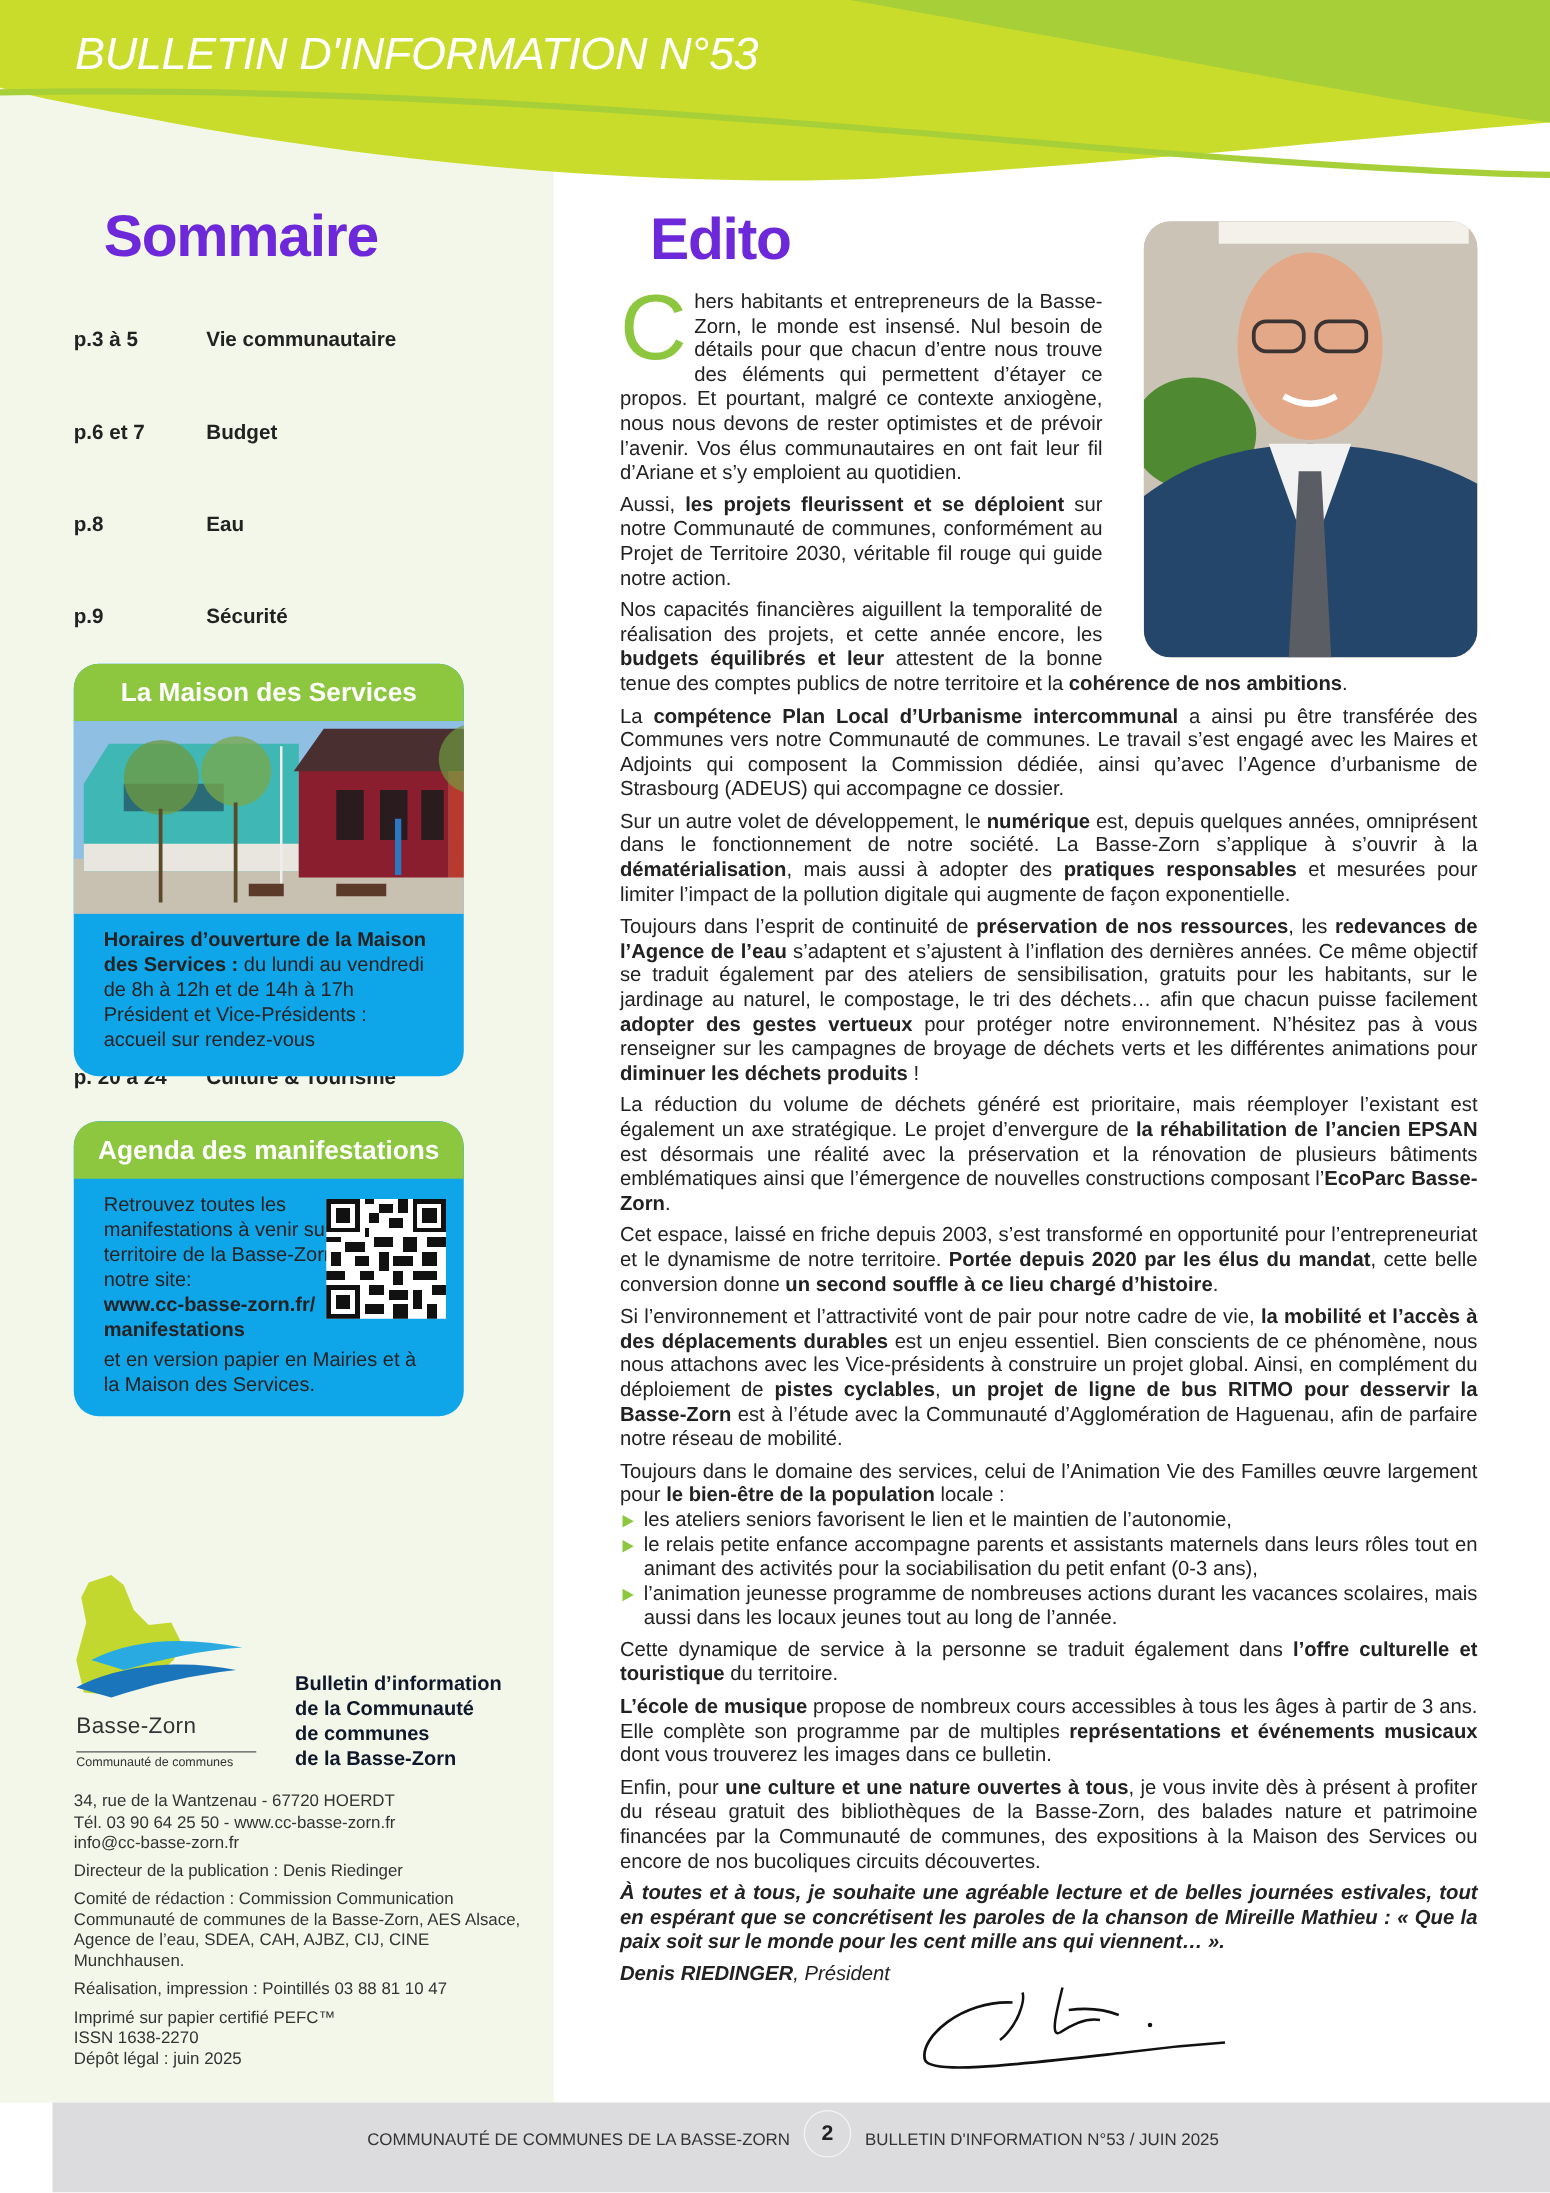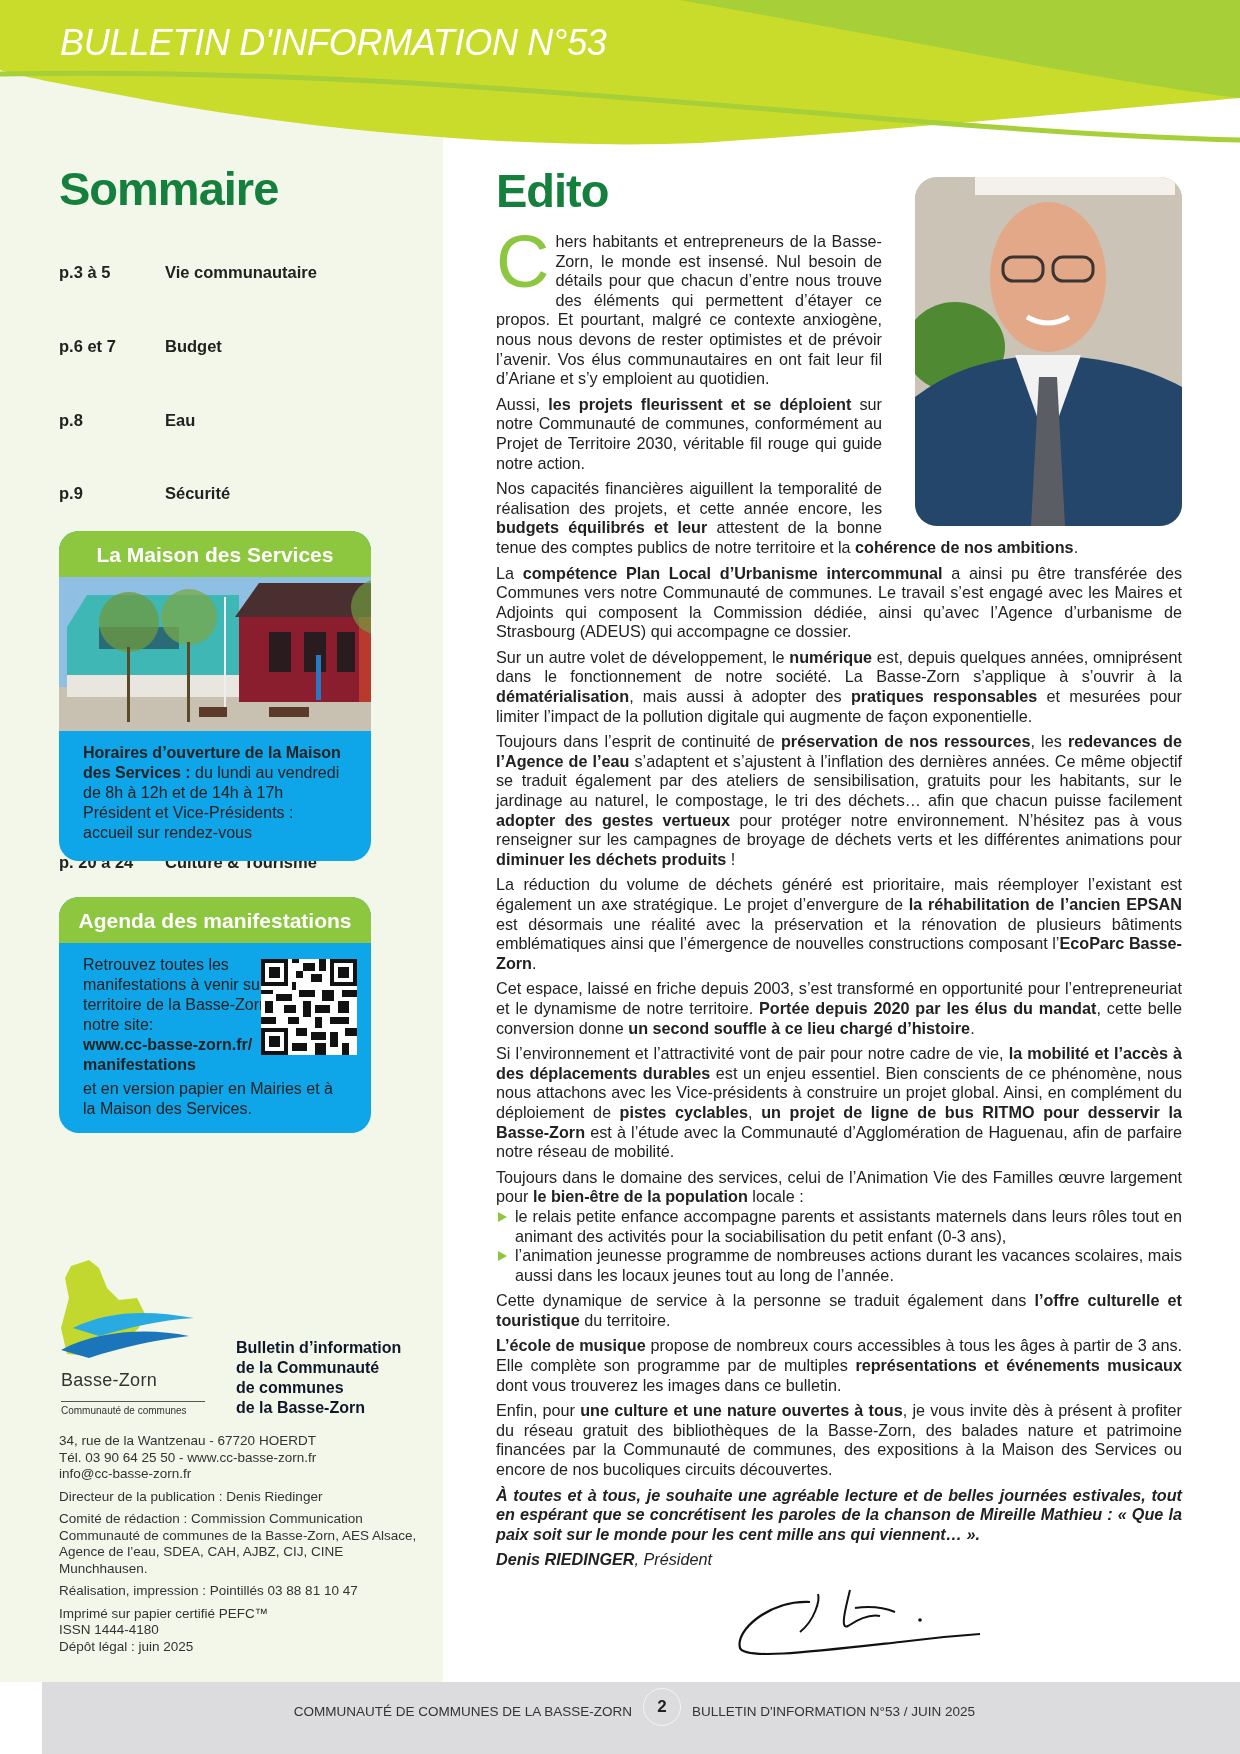--- a/index.html
+++ b/index.html
@@ -9,21 +9,21 @@
   
   .left-bg { position: absolute; left: 0; top: 0; width: 443px; height: 1682px; background: #f3f7ea; }
 
   
   .header { position: absolute; left: 0; top: 0; width: 1240px; height: 150px; }
   .header svg { position: absolute; left: 0; top: 0; }
   .header-title { position: absolute; left: 60px; top: 22px; color: #ffffff; font-size: 36px; font-style: italic; letter-spacing: -0.3px; }
 
   
   .sommaire { position: absolute; left: 59px; top: 165px; width: 370px; }
-  .h-green { color: #15803d; font-weight: bold; font-size: 47px; letter-spacing: -1px; line-height: 1; }
+  .h-green { color: #6d28d9; font-weight: bold; font-size: 47px; letter-spacing: -1px; line-height: 1; margin-left: 24px; }
   .toc { margin-top: 14px; }
   .toc-row { display: flex; font-weight: bold; font-size: 16.5px; height: 25.8px; line-height: 25.8px; color: #222; margin-top: 48px; }
   .toc-page { width: 106px; }
 
   
   .card { position: absolute; left: 59px; width: 312px; background: #0ea5e9; border-radius: 20px; overflow: hidden; }
   .card-head { background: #8dc63f; color: #ffffff; font-weight: bold; text-align: center; font-size: 21px; height: 46px; line-height: 48px; }
   .card-body { padding: 12px 24px 16px 24px; font-size: 16px; line-height: 20px; color: #222; }
   .maison { top: 531px; height: 330px; }
   .maison-photo { width: 354px; height: 154px; position: relative; overflow: hidden; background: linear-gradient(#9fc6e6, #cfe2ef 60%, #c9c3b6 60%); }
@@ -223,21 +223,21 @@
   <p>
     <span>34, rue de la Wantzenau - 67720 HOERDT</span><br>
     <span>Tél. 03 90 64 25 50 - www.cc-basse-zorn.fr</span><br>
     <span>info@cc-basse-zorn.fr</span>
   </p>
   <p>Directeur de la publication : Denis Riedinger</p>
   <p>Comité de rédaction : Commission Communication Communauté de communes de la Basse-Zorn, AES Alsace, Agence de l’eau, SDEA, CAH, AJBZ, CIJ, CINE Munchhausen.</p>
   <p>Réalisation, impression : Pointillés 03 88 81 10 47</p>
   <p>
     <span>Imprimé sur papier certifié PEFC™</span><br>
-    <span>ISSN 1444-4180</span><br>
+    <span>ISSN 1638-2270</span><br>
     <span>Dépôt légal : juin 2025</span>
   </p>
 </div>
 
 <div class="h-green edito-title">Edito</div>
 
 <div class="portrait">
   <svg width="267" height="349" viewBox="0 0 267 349">
     <rect width="267" height="349" fill="#cbc3b6"></rect>
     <rect x="60" y="0" width="200" height="18" fill="#f4f1ea"></rect>
@@ -258,20 +258,21 @@
   <p><span>Aussi, </span><b>les projets fleurissent et se déploient</b><span> sur notre Communauté de communes, conformément au Projet de Territoire 2030, véritable fil rouge qui guide notre action.</span></p>
   <p><span>Nos capacités financières aiguillent la temporalité de réalisation des projets, et cette année encore, les </span><b>budgets équilibrés et leur</b><span> attestent de la bonne tenue des comptes publics de notre territoire et la </span><b>cohérence de nos ambitions</b><span>.</span></p>
   <p><span>La </span><b>compétence Plan Local d’Urbanisme intercommunal</b><span> a ainsi pu être transférée des Communes vers notre Communauté de communes. Le travail s’est engagé avec les Maires et Adjoints qui composent la Commission dédiée, ainsi qu’avec l’Agence d’urbanisme de Strasbourg (ADEUS) qui accompagne ce dossier.</span></p>
   <p><span>Sur un autre volet de développement, le </span><b>numérique</b><span> est, depuis quelques années, omniprésent dans le fonctionnement de notre société. La Basse-Zorn s’applique à s’ouvrir à la </span><b>dématérialisation</b><span>, mais aussi à adopter des </span><b>pratiques responsables</b><span> et mesurées pour limiter l’impact de la pollution digitale qui augmente de façon exponentielle.</span></p>
   <p><span>Toujours dans l’esprit de continuité de </span><b>préservation de nos ressources</b><span>, les </span><b>redevances de l’Agence de l’eau</b><span> s’adaptent et s’ajustent à l’inflation des dernières années. Ce même objectif se traduit également par des ateliers de sensibilisation, gratuits pour les habitants, sur le jardinage au naturel, le compostage, le tri des déchets… afin que chacun puisse facilement </span><b>adopter des gestes vertueux</b><span> pour protéger notre environnement. N’hésitez pas à vous renseigner sur les campagnes de broyage de déchets verts et les différentes animations pour </span><b>diminuer les déchets produits</b><span> !</span></p>
   <p><span>La réduction du volume de déchets généré est prioritaire, mais réemployer l’existant est également un axe stratégique. Le projet d’envergure de </span><b>la réhabilitation de l’ancien EPSAN</b><span> est désormais une réalité avec la préservation et la rénovation de plusieurs bâtiments emblématiques ainsi que l’émergence de nouvelles constructions composant l’</span><b>EcoParc Basse-Zorn</b><span>.</span></p>
   <p><span>Cet espace, laissé en friche depuis 2003, s’est transformé en opportunité pour l’entrepreneuriat et le dynamisme de notre territoire. </span><b>Portée depuis 2020 par les élus du mandat</b><span>, cette belle conversion donne </span><b>un second souffle à ce lieu chargé d’histoire</b><span>.</span></p>
   <p><span>Si l’environnement et l’attractivité vont de pair pour notre cadre de vie, </span><b>la mobilité et l’accès à des déplacements durables</b><span> est un enjeu essentiel. Bien conscients de ce phénomène, nous nous attachons avec les Vice-présidents à construire un projet global. Ainsi, en complément du déploiement de </span><b>pistes cyclables</b><span>, </span><b>un projet de ligne de bus RITMO pour desservir la Basse-Zorn</b><span> est à l’étude avec la Communauté d’Agglomération de Haguenau, afin de parfaire notre réseau de mobilité.</span></p>
   <p style="margin-bottom:0"><span>Toujours dans le domaine des services, celui de l’Animation Vie des Familles œuvre largement pour </span><b>le bien-être de la population</b><span> locale :</span></p>
   <ul class="bullets">
+    <li>les ateliers seniors favorisent le lien et le maintien de l’autonomie,</li>
     <li>le relais petite enfance accompagne parents et assistants maternels dans leurs rôles tout en animant des activités pour la sociabilisation du petit enfant (0-3 ans),</li>
     <li>l’animation jeunesse programme de nombreuses actions durant les vacances scolaires, mais aussi dans les locaux jeunes tout au long de l’année.</li>
   </ul>
   <p><span>Cette dynamique de service à la personne se traduit également dans </span><b>l’offre culturelle et touristique</b><span> du territoire.</span></p>
   <p><b>L’école de musique</b><span> propose de nombreux cours accessibles à tous les âges à partir de 3 ans. Elle complète son programme par de multiples </span><b>représentations et événements musicaux</b><span> dont vous trouverez les images dans ce bulletin.</span></p>
   <p><span>Enfin, pour </span><b>une culture et une nature ouvertes à tous</b><span>, je vous invite dès à présent à profiter du réseau gratuit des bibliothèques de la Basse-Zorn, des balades nature et patrimoine financées par la Communauté de communes, des expositions à la Maison des Services ou encore de nos bucoliques circuits découvertes.</span></p>
   <p class="closing">À toutes et à tous, je souhaite une agréable lecture et de belles journées estivales, tout en espérant que se concrétisent les paroles de la chanson de Mireille Mathieu : « Que la paix soit sur le monde pour les cent mille ans qui viennent… ».</p>
   <p><span class="signer">Denis RIEDINGER</span><i>, Président</i></p>
 </div>
 

